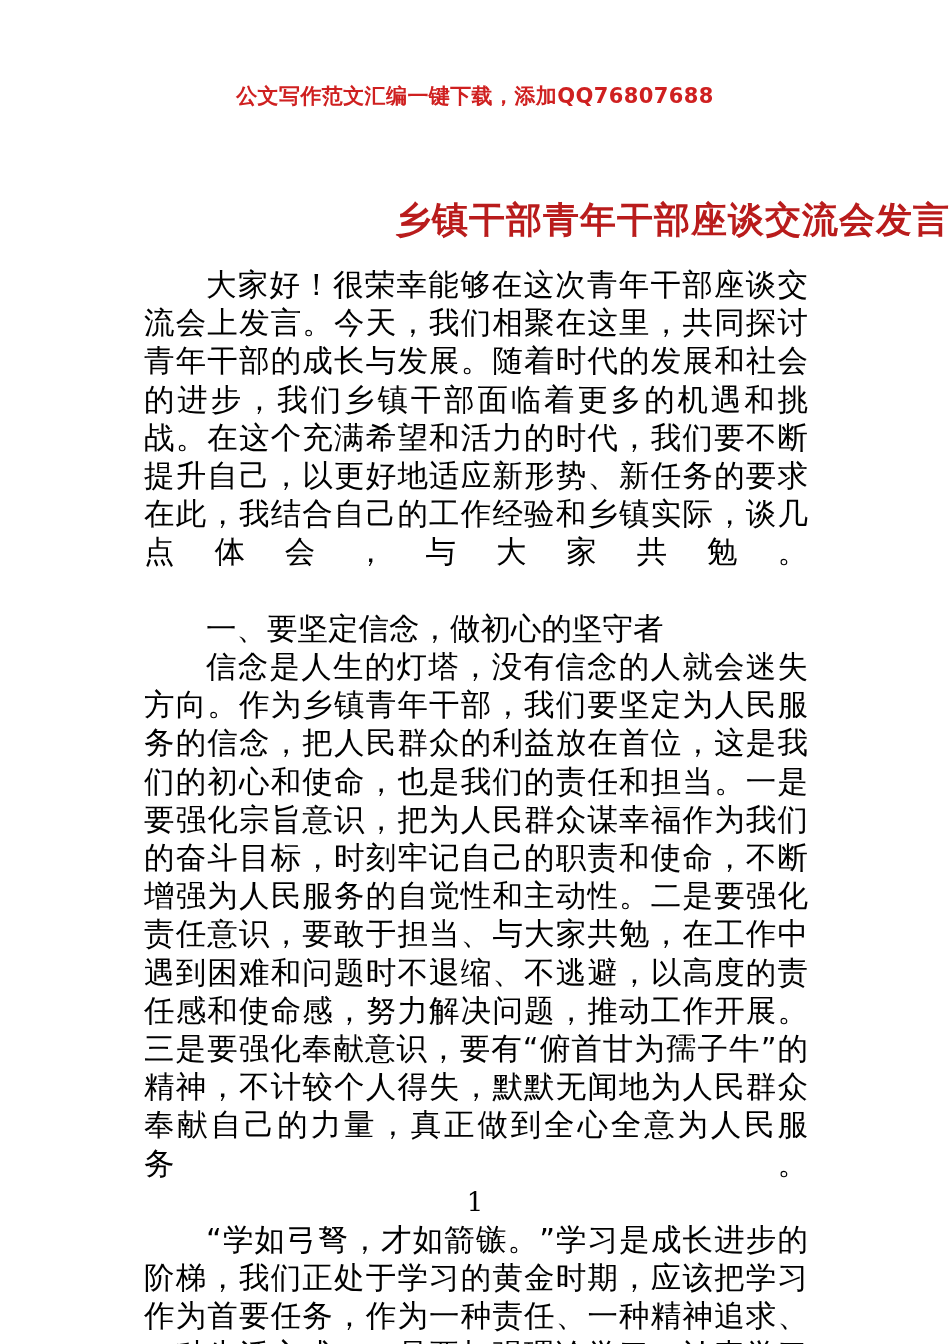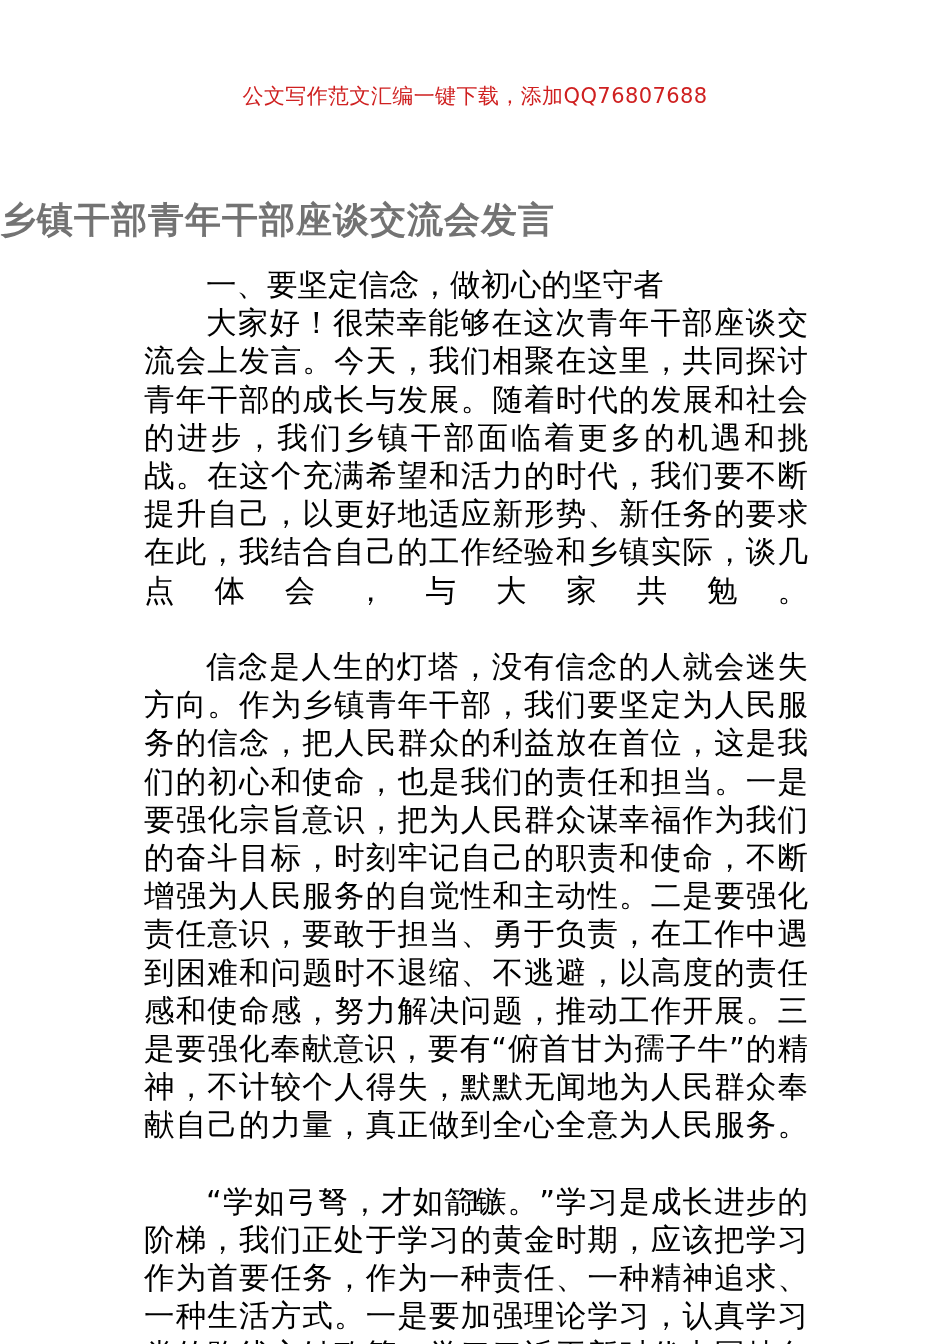--- a/index.html
+++ b/index.html
@@ -28,36 +28,36 @@
   .promo-header {
     position: absolute;
     top: 83px;
     left: 0;
     width: 950px;
     text-align: center;
     font-size: 21px;
     line-height: 26px;
     letter-spacing: 0.4px;
     color: #cf2020;
-    font-weight: 400;
+    font-weight: 700;
     white-space: nowrap;
   }
 
   
   .doc-title {
     position: absolute;
     top: 172px;
     left: 0;
     width: 950px;
-    text-align: left;
+    text-align: right;
     font-size: 36px;
     line-height: 48px;
     font-weight: bold;
     letter-spacing: 1px;
-    color: #737373;
+    color: #b91c1c;
   }
 
   
   .body-region {
     position: absolute;
     top: 266px;
     left: 144px;
     width: 664px;
   }
 
@@ -103,25 +103,25 @@
 
 <div class="page">
 
   <div class="promo-header">公文写作范文汇编一键下载，添加QQ76807688</div>
 
   <h1 class="doc-title">乡镇干部青年干部座谈交流会发言</h1>
 
   <div class="body-region">
 
 
+    <p class="para indent">大家好！很荣幸能够在这次青年干部座谈交流会上发言。今天，我们相聚在这里，共同探讨青年干部的成长与发展。随着时代的发展和社会的进步，我们乡镇干部面临着更多的机遇和挑战。在这个充满希望和活力的时代，我们要不断提升自己，以更好地适应新形势、新任务的要求在此，我结合自己的工作经验和乡镇实际，谈几点体会，与大家共勉。</p>
+
     <p class="para indent nostretch">一、要坚定信念，做初心的坚守者</p>
 
-    <p class="para indent">大家好！很荣幸能够在这次青年干部座谈交流会上发言。今天，我们相聚在这里，共同探讨青年干部的成长与发展。随着时代的发展和社会的进步，我们乡镇干部面临着更多的机遇和挑战。在这个充满希望和活力的时代，我们要不断提升自己，以更好地适应新形势、新任务的要求在此，我结合自己的工作经验和乡镇实际，谈几点体会，与大家共勉。</p>
-
-    <p class="para indent">信念是人生的灯塔，没有信念的人就会迷失方向。作为乡镇青年干部，我们要坚定为人民服务的信念，把人民群众的利益放在首位，这是我们的初心和使命，也是我们的责任和担当。一是要强化宗旨意识，把为人民群众谋幸福作为我们的奋斗目标，时刻牢记自己的职责和使命，不断增强为人民服务的自觉性和主动性。二是要强化责任意识，要敢于担当、勇于负责，在工作中遇到困难和问题时不退缩、不逃避，以高度的责任感和使命感，努力解决问题，推动工作开展。三是要强化奉献意识，要有“俯首甘为孺子牛”的精神，不计较个人得失，默默无闻地为人民群众奉献自己的力量，真正做到全心全意为人民服务。</p>
+    <p class="para indent">信念是人生的灯塔，没有信念的人就会迷失方向。作为乡镇青年干部，我们要坚定为人民服务的信念，把人民群众的利益放在首位，这是我们的初心和使命，也是我们的责任和担当。一是要强化宗旨意识，把为人民群众谋幸福作为我们的奋斗目标，时刻牢记自己的职责和使命，不断增强为人民服务的自觉性和主动性。二是要强化责任意识，要敢于担当、与大家共勉，在工作中遇到困难和问题时不退缩、不逃避，以高度的责任感和使命感，努力解决问题，推动工作开展。三是要强化奉献意识，要有“俯首甘为孺子牛”的精神，不计较个人得失，默默无闻地为人民群众奉献自己的力量，真正做到全心全意为人民服务。</p>
 
 
     <p class="para indent">“学如弓弩，才如箭镞。”学习是成长进步的阶梯，我们正处于学习的黄金时期，应该把学习作为首要任务，作为一种责任、一种精神追求、一种生活方式。一是要加强理论学习，认真学习党的路线方针政策，学习习近平新时代中国特色社会主义思想，不断提高自己的政治理论水平</p>
 
   </div>
 
   <div class="page-number">1</div>
 
 </div>
 

